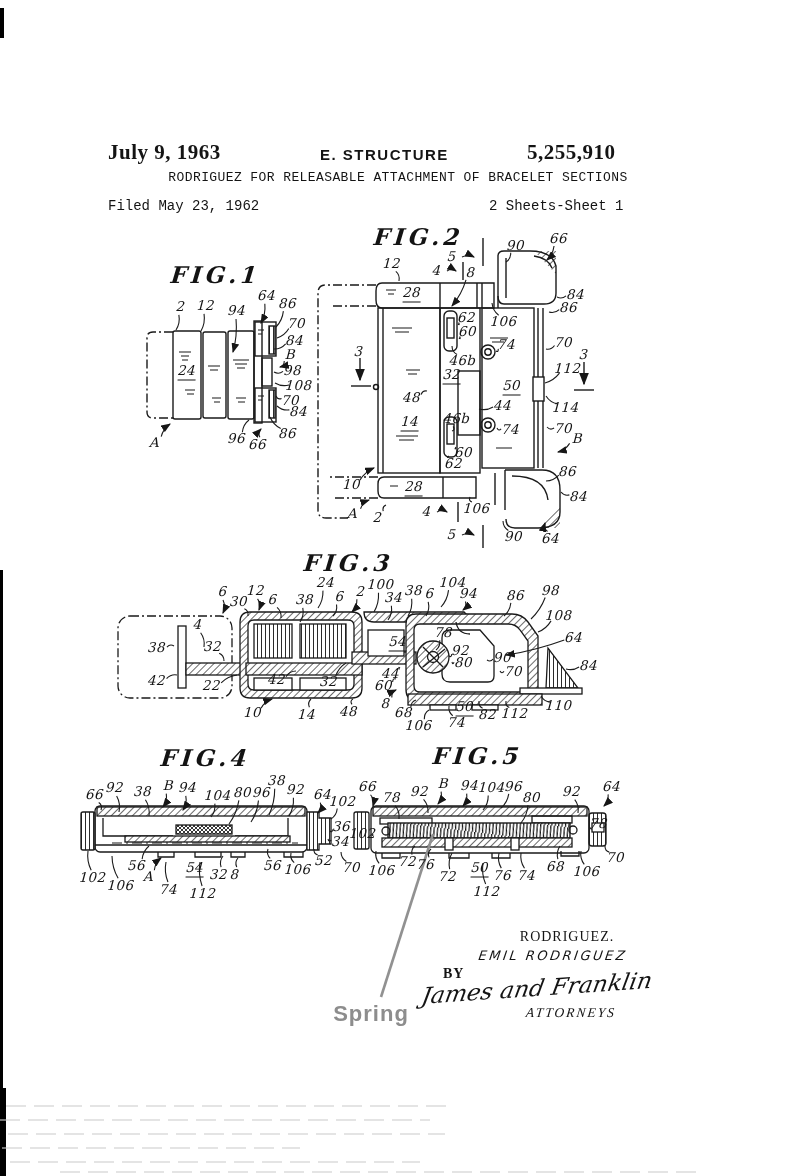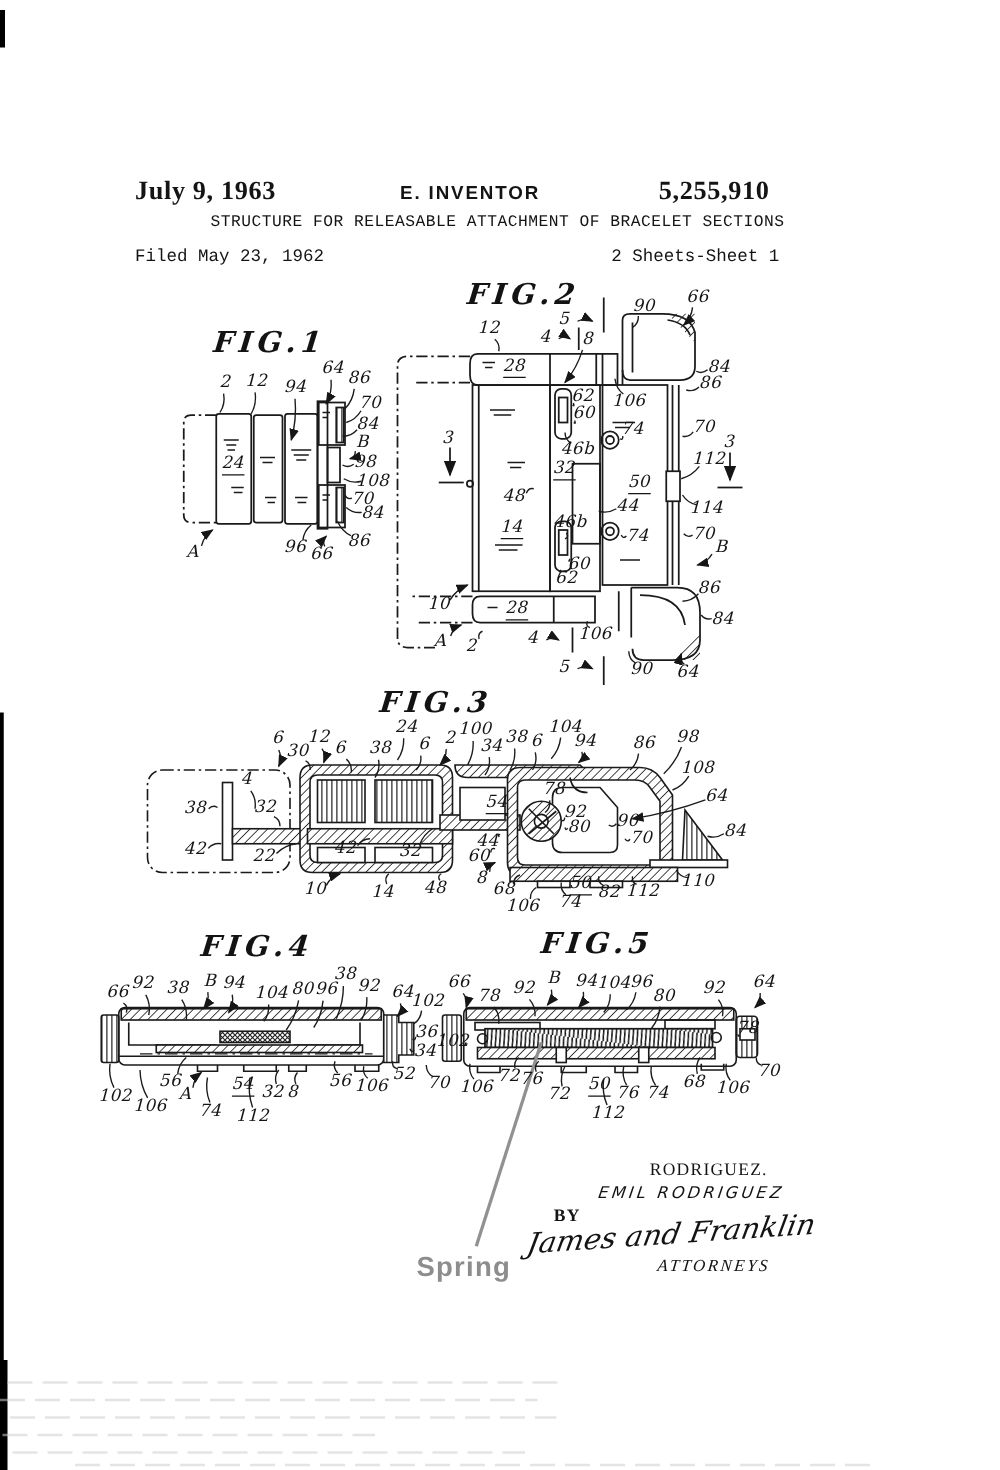--- a/index.html
+++ b/index.html
@@ -34,23 +34,23 @@
           font-family:"Liberation Sans",sans-serif;font-weight:bold;font-size:22px;letter-spacing:1px;}
   svg.layer{position:absolute;left:0;top:0;}
   .leader{fill:none;stroke:#1b1b1b;stroke-width:1.1px;}
 </style>
 </head>
 <body>
 
 <div class="page">
 
   <div class="abs hdr-date">July 9, 1963</div>
-  <div class="abs hdr-name">E. INVENTOR</div>
+  <div class="abs hdr-name">E. STRUCTURE</div>
   <div class="abs hdr-num">5,255,910</div>
-  <div class="abs hdr-title">STRUCTURE FOR RELEASABLE ATTACHMENT OF BRACELET SECTIONS</div>
+  <div class="abs hdr-title">RODRIGUEZ FOR RELEASABLE ATTACHMENT OF BRACELET SECTIONS</div>
   <div class="abs hdr-filed">Filed May 23, 1962</div>
   <div class="abs hdr-sheet">2 Sheets-Sheet 1</div>
 
   <svg class="layer" width="800" height="1176">
     <defs>
       <pattern id="hA" width="5" height="5" patternUnits="userSpaceOnUse" patternTransform="rotate(45)">
         <rect width="5" height="5" fill="#fff"></rect>
           <line x1="0" y1="0" x2="0" y2="5" stroke="#1a1a1a" stroke-width="1.3"></line>
       </pattern>
       <pattern id="vS" width="4" height="4" patternUnits="userSpaceOnUse">

